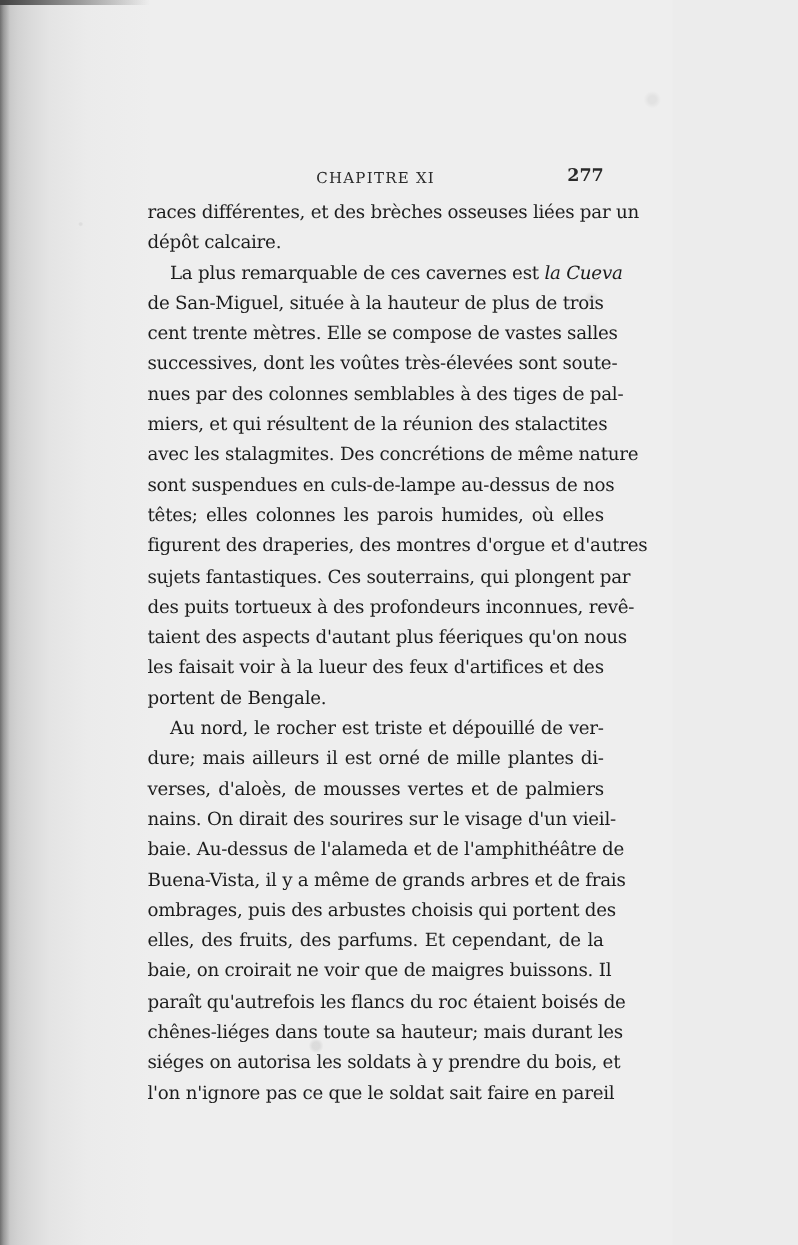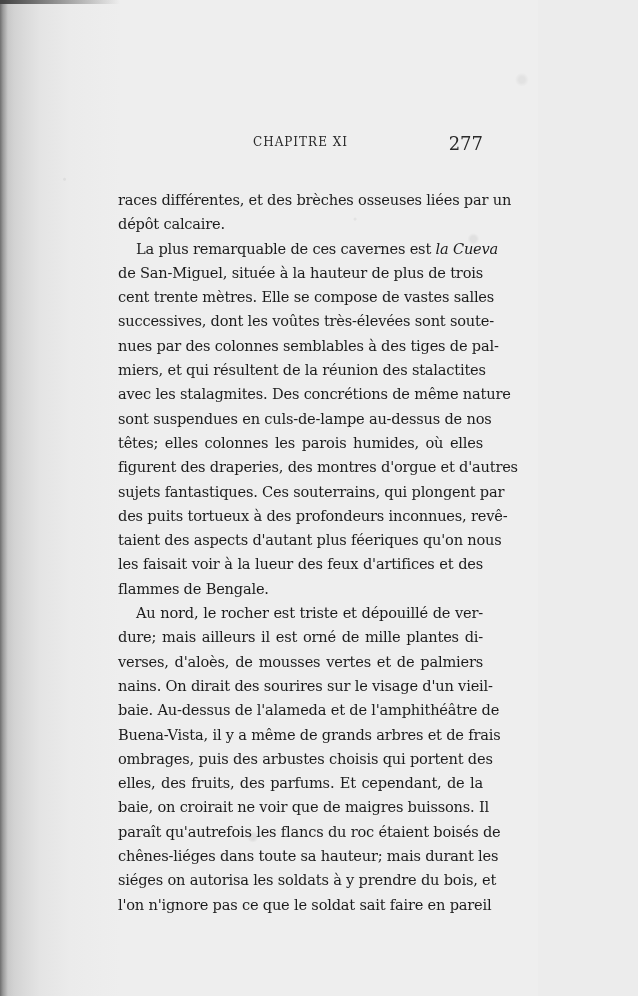--- a/index.html
+++ b/index.html
@@ -56,32 +56,31 @@
       left: 0; right: 0;
       text-align: center;
       font-size: 12px;
       letter-spacing: 1px;
       top: 4px;
     }
     .running-head .folio {
       position: absolute;
       right: 0;
       top: 2px;
-      font-size: 18px;
-      font-weight: normal;
+      font-size: 14px;
+      font-weight: bold;
     }
     .text-block {
       position: absolute;
       left: 118px;
       top: 158px;
       width: 365px;
       font-family: "DejaVu Serif", serif;
       font-size: 14.6px;
       color: #1c1c1c;
-      margin-top: 30px;
     }
     .line {
       height: 24.3px;
       line-height: 24.3px;
       white-space: nowrap;
       text-align: justify;
       text-align-last: justify;
       letter-spacing: -0.2px;
     }
     .line.last {
@@ -114,21 +113,21 @@
       <div class="line"><span>nues par des colonnes semblables à des tiges de pal-</span></div>
       <div class="line"><span>miers, et qui résultent de la réunion des stalactites</span></div>
       <div class="line"><span>avec les stalagmites. Des concrétions de même nature</span></div>
       <div class="line"><span>sont suspendues en culs-de-lampe au-dessus de nos</span></div>
       <div class="line"><span>têtes; elles colonnes les parois humides, où elles</span></div>
       <div class="line"><span>figurent des draperies, des montres d'orgue et d'autres</span></div>
       <div class="line"><span>sujets fantastiques. Ces souterrains, qui plongent par</span></div>
       <div class="line"><span>des puits tortueux à des profondeurs inconnues, revê-</span></div>
       <div class="line"><span>taient des aspects d'autant plus féeriques qu'on nous</span></div>
       <div class="line"><span>les faisait voir à la lueur des feux d'artifices et des</span></div>
-      <div class="line last"><span>flammes de Bengale.</span></div>
+      <div class="line last"><span>portent de Bengale.</span></div>
       <div class="line indent"><span>Au nord, le rocher est triste et dépouillé de ver-</span></div>
       <div class="line"><span>dure; mais ailleurs il est orné de mille plantes di-</span></div>
       <div class="line"><span>verses, d'aloès, de mousses vertes et de palmiers</span></div>
       <div class="line"><span>nains. On dirait des sourires sur le visage d'un vieil-</span></div>
       <div class="line"><span>baie. Au-dessus de l'alameda et de l'amphithéâtre de</span></div>
       <div class="line"><span>Buena-Vista, il y a même de grands arbres et de frais</span></div>
       <div class="line"><span>ombrages, puis des arbustes choisis qui portent des</span></div>
       <div class="line"><span>elles, des fruits, des parfums. Et cependant, de la</span></div>
       <div class="line"><span>baie, on croirait ne voir que de maigres buissons. Il</span></div>
       <div class="line"><span>paraît qu'autrefois les flancs du roc étaient boisés de</span></div>

